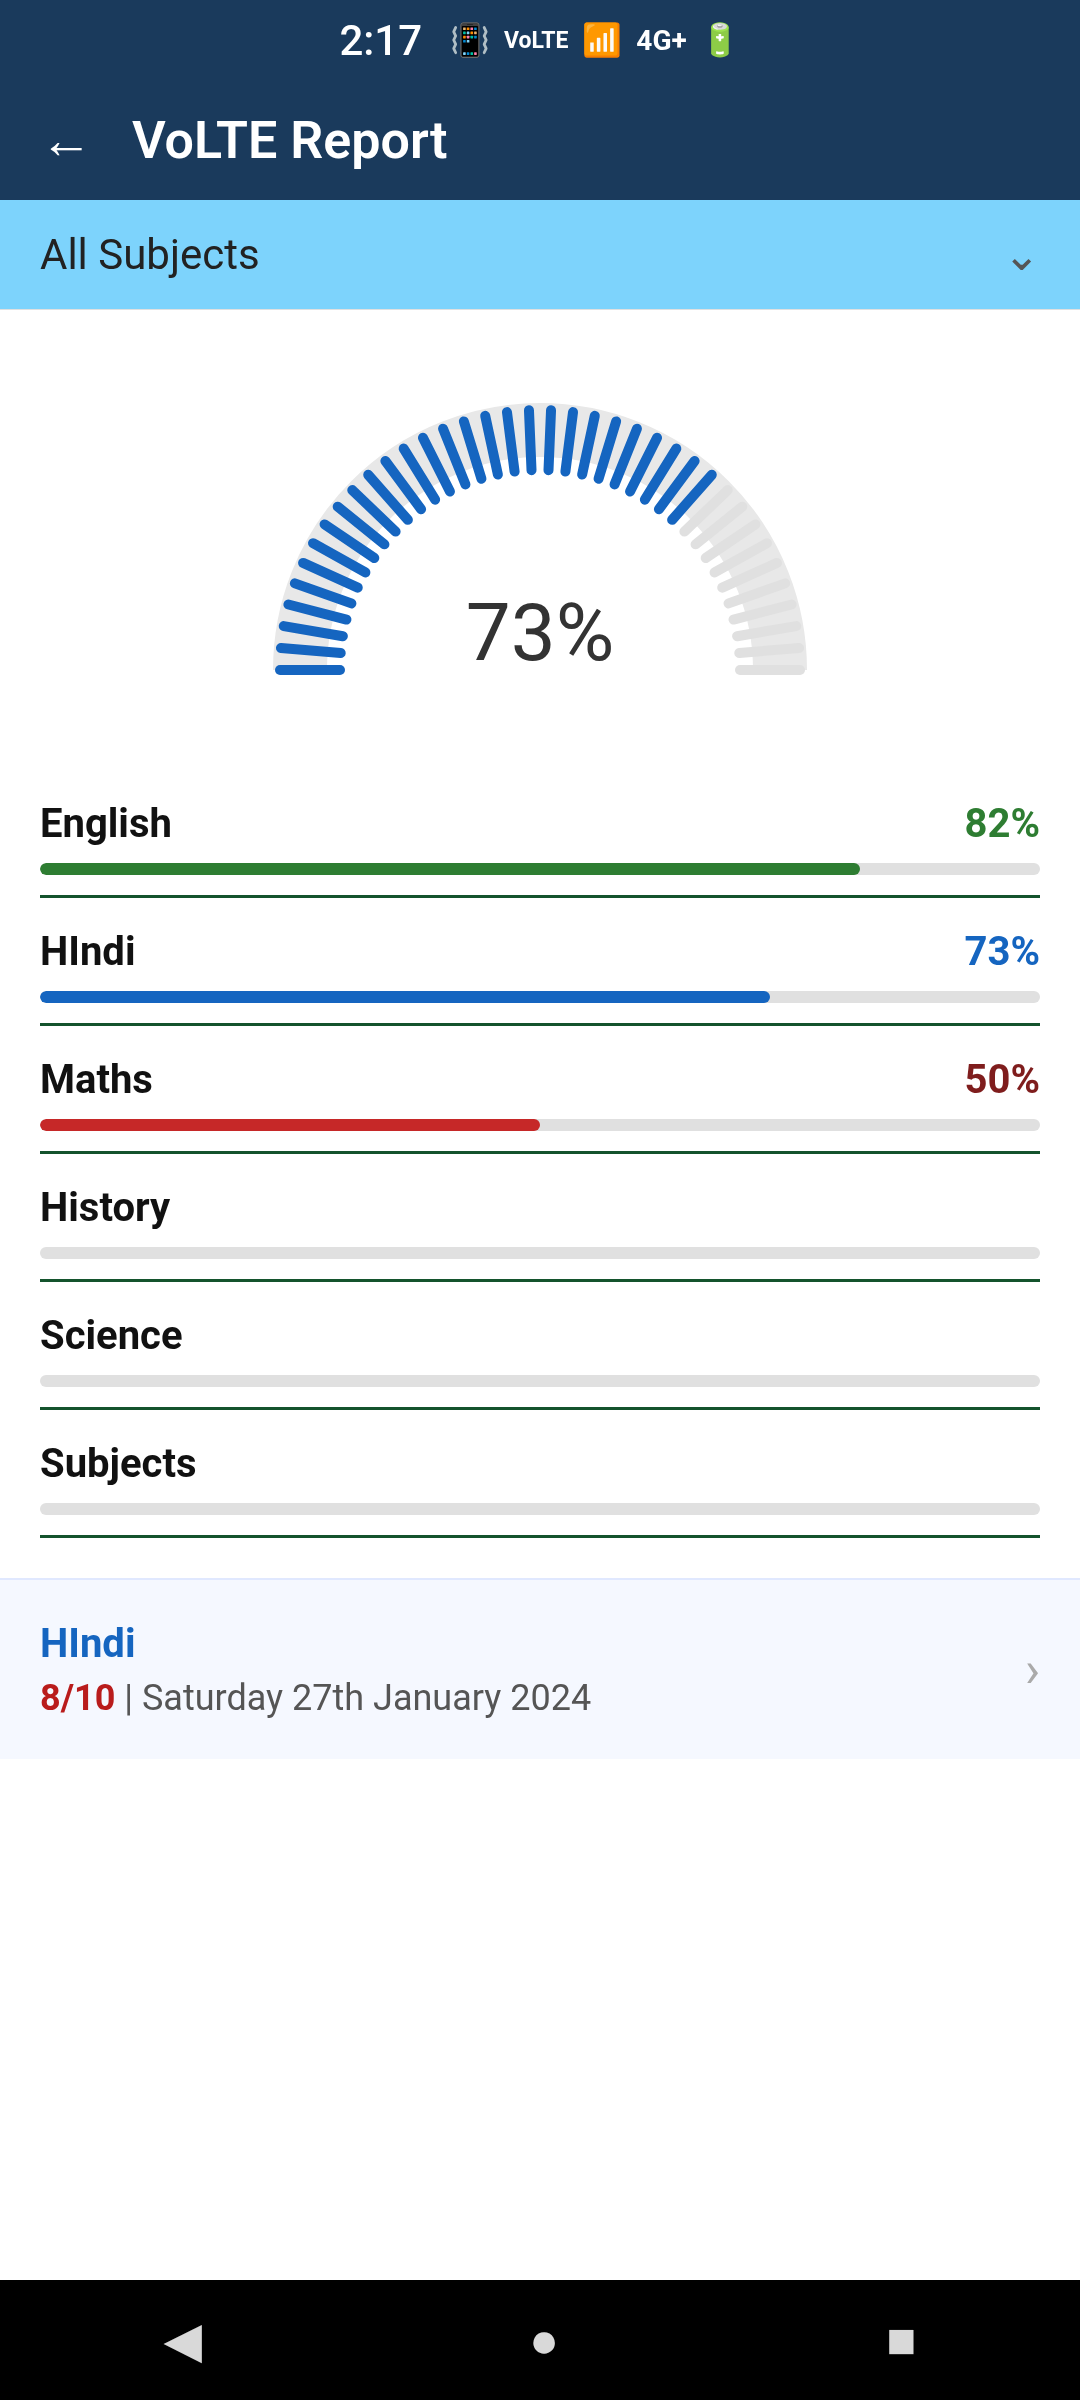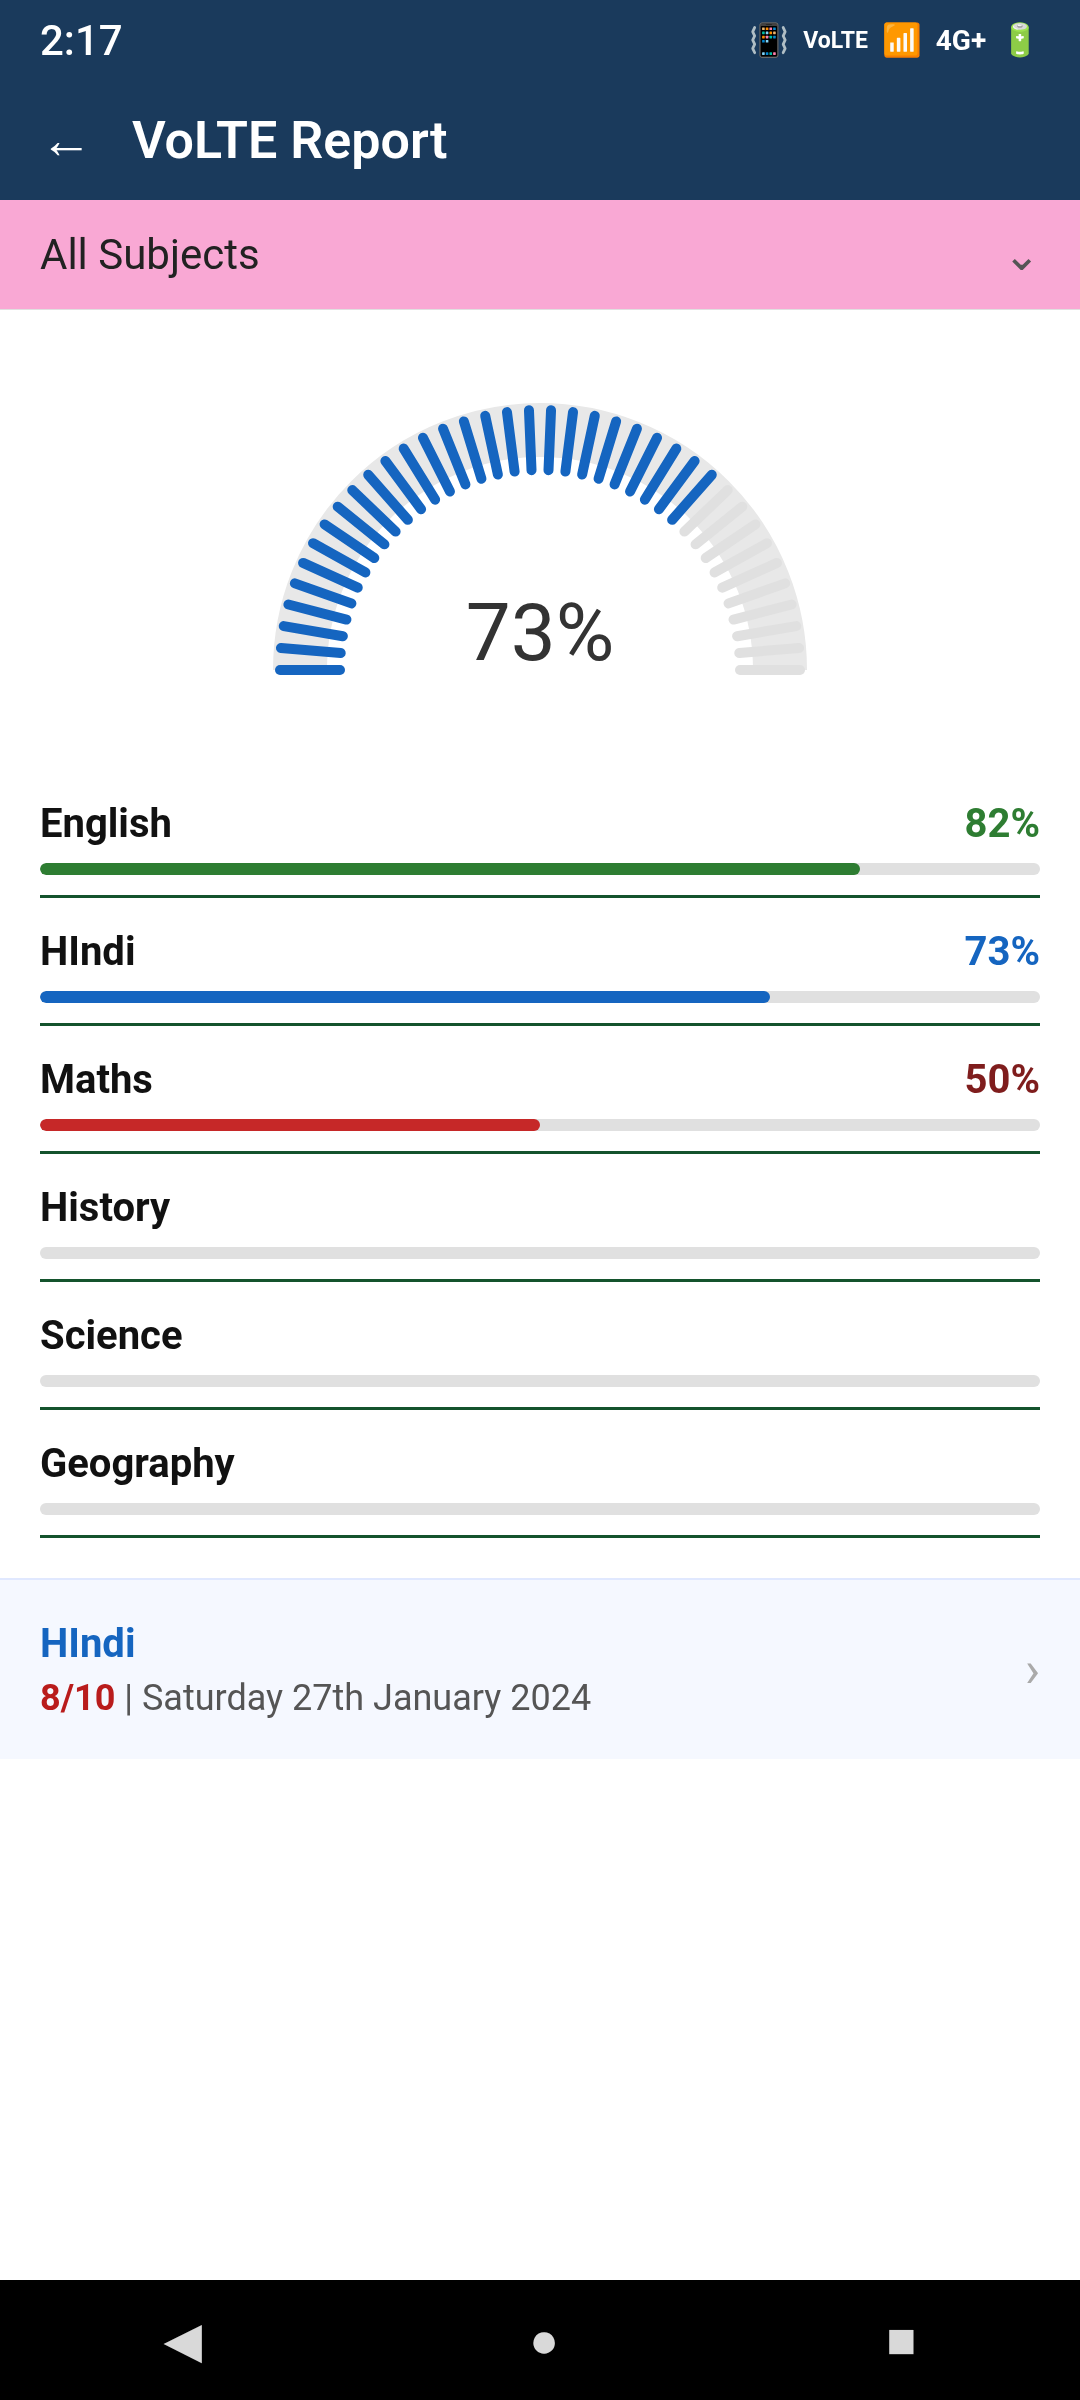--- a/index.html
+++ b/index.html
@@ -12,21 +12,21 @@
       overflow-x: hidden;
     }
 
     
     .status-bar {
       width: 100%;
       height: 80px;
       background: #1a3a5c;
       display: flex;
       align-items: center;
-      justify-content: space-between;
+      justify-content: center;
       padding: 4px 40px;
       gap: 28px;
     }
     .status-time {
       color: #fff;
       font-size: 42px;
       font-weight: 500;
     }
     .status-icons {
       display: flex;
@@ -54,21 +54,21 @@
     .header-title {
       color: #fff;
       font-size: 52px;
       font-weight: 600;
     }
 
     
     .subject-dropdown {
       width: 100%;
       height: 110px;
-      background: #f9a8d4;
+      background: #7dd3fc;
       border-bottom: 1px solid #e0e0e0;
       display: flex;
       align-items: center;
       justify-content: space-between;
       padding: 0 40px;
       cursor: pointer;
     }
     .subject-dropdown-label {
       font-size: 42px;
       color: #222;
@@ -325,21 +325,21 @@
       <span class="subject-name">Science</span>
       <span class="subject-score"></span>
     </div>
     <div class="progress-bar-bg">
       <div class="progress-bar-fill fill-none" style="width:0%"></div>
     </div>
   </div>
 
   <div class="subject-item">
     <div class="subject-header">
-      <span class="subject-name">Geography</span>
+      <span class="subject-name">Subjects</span>
       <span class="subject-score"></span>
     </div>
     <div class="progress-bar-bg">
       <div class="progress-bar-fill fill-none" style="width:0%"></div>
     </div>
   </div>
 
 </div>
 
 <div class="exam-card">

